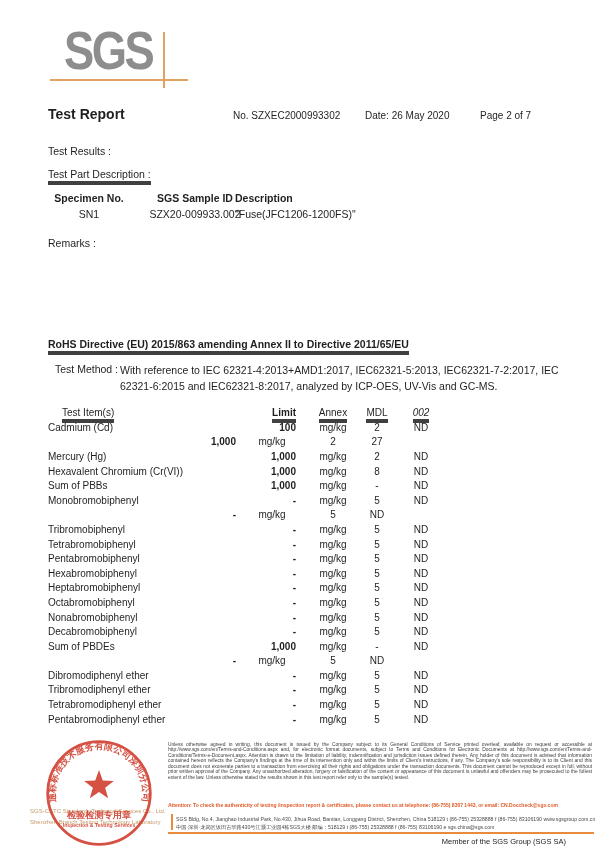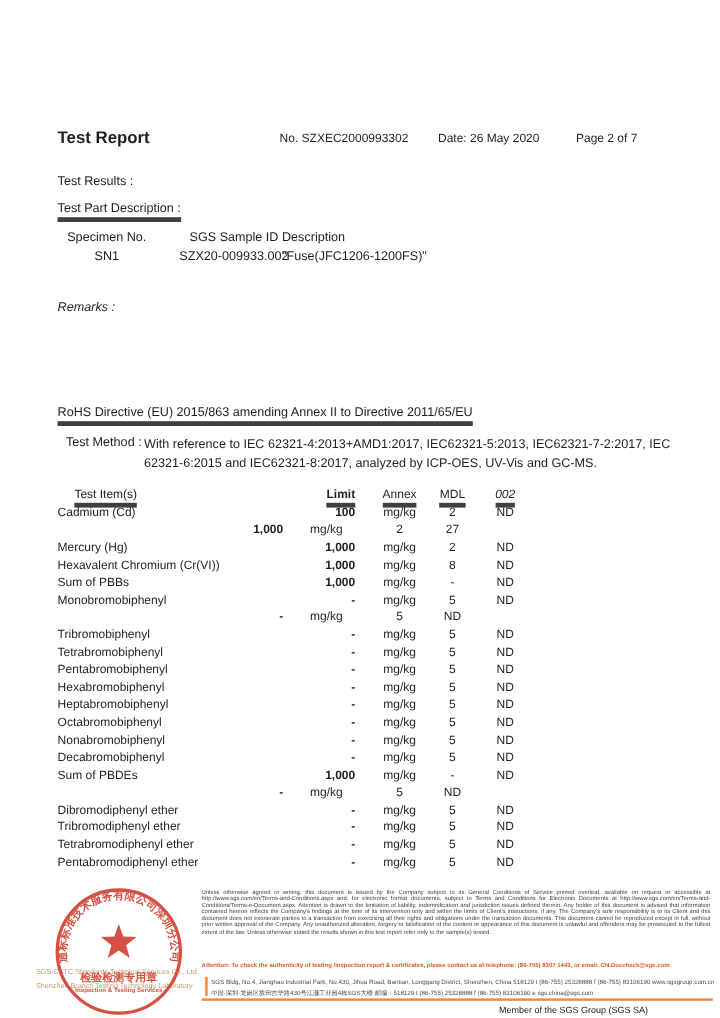--- a/index.html
+++ b/index.html
@@ -17,21 +17,21 @@
   .logo-vline{position:absolute;left:113px;top:6px;width:2px;height:56px;background:#dfa263;}
   
   .hdr{position:absolute;top:110px;font-size:10px;white-space:nowrap;}
   .hdr-title{left:48px;top:106px;font-size:14px;font-weight:bold;}
   .hdr-no{left:205px;padding-left:28px;}
   .hdr-date{left:365px;}
   .hdr-page{left:480px;}
   
   .lbl{position:absolute;font-size:10.5px;white-space:nowrap;}
   .u{border-bottom:4px solid #404040;padding-bottom:1px;}
-  .bold{font-weight:normal;}
+  .bold{font-weight:bold;}
   
   .spec-row{position:absolute;left:0;width:600px;font-size:10.5px;}
   .spec-c1{position:absolute;left:50px;width:78px;text-align:center;display:inline-block;}
   .spec-c2{position:absolute;left:140px;width:110px;text-align:center;display:inline-block;}
   .spec-c3{position:absolute;left:235px;display:inline-block;}
   
   .remarks-list{position:absolute;left:99px;top:255px;font-size:10.5px;line-height:18px;}
   
   .tm-text{position:absolute;left:120px;top:363px;width:442px;font-size:10.5px;line-height:15.5px;}
   
@@ -54,27 +54,32 @@
   }
   .attention{
     position:absolute;left:168px;top:803px;width:424px;font-size:5px;line-height:5.6px;
     color:#e05a28;font-weight:bold;
   }
   .addr{position:absolute;left:176px;width:420px;font-size:5.2px;color:#4a4a4a;white-space:nowrap;}
   .addr1{top:816px;}
   .addr2{top:824px;}
   .footer-vline{position:absolute;left:171px;top:814px;width:1.5px;height:16px;background:#e98a3c;}
   .footer-hline{position:absolute;left:168px;top:832px;width:426px;height:2px;background:#e98a3c;}
-  .member{position:absolute;right:60px;top:837px;font-size:7.5px;color:#222;}
+  .member{position:absolute;right:34px;top:837px;font-size:7.5px;color:#222;}
 </style>
 </head>
 <body>
 
 <div class="page">
 
+  <div class="logo">
+    <div class="logo-hline"></div>
+    <div class="logo-vline"></div>
+    <div class="logo-text">SGS</div>
+  </div>
 
   <div class="hdr hdr-title">Test Report</div>
   <div class="hdr hdr-no">No. SZXEC2000993302</div>
   <div class="hdr hdr-date">Date: 26 May 2020</div>
   <div class="hdr hdr-page">Page 2 of 7</div>
 
   <div class="lbl" style="left:48px;top:145px;">Test Results :</div>
 
   <div class="lbl" style="left:48px;top:168px;">
     <span class="u">Test Part Description :</span>
@@ -87,21 +92,21 @@
   </div>
 
   <div>
       <div class="spec-row" style="top:208px;">
       <span class="spec-c1">SN1</span>
       <span class="spec-c2">SZX20-009933.002</span>
       <span class="spec-c3">"Fuse(JFC1206-1200FS)"</span>
     </div>
     </div>
 
-  <div class="lbl" style="left:48px;top:250px;font-style:italic;">Remarks :</div>
+  <div class="lbl" style="left:48px;top:237px;">Remarks :</div>
   <div class="remarks-list">
       <div></div>
       <div></div>
       <div></div>
       <div></div>
     </div>
 
   <div class="lbl bold" style="left:48px;top:338px;">
     <span class="u">RoHS Directive (EU) 2015/863 amending Annex II to Directive 2011/65/EU</span>
   </div>

